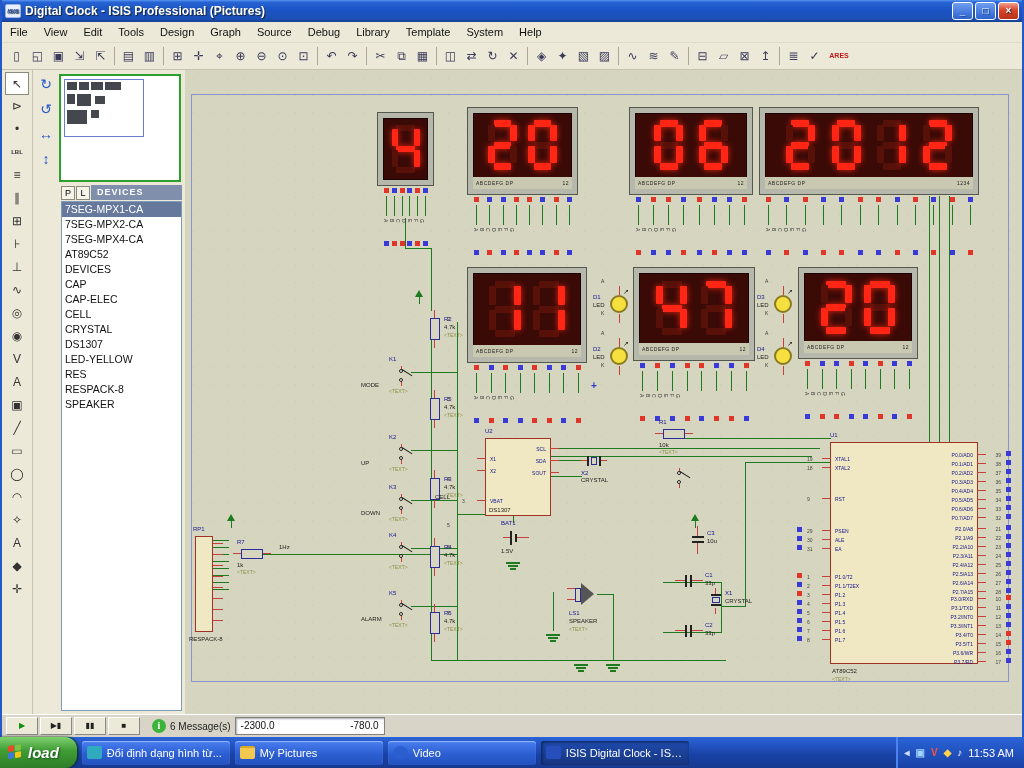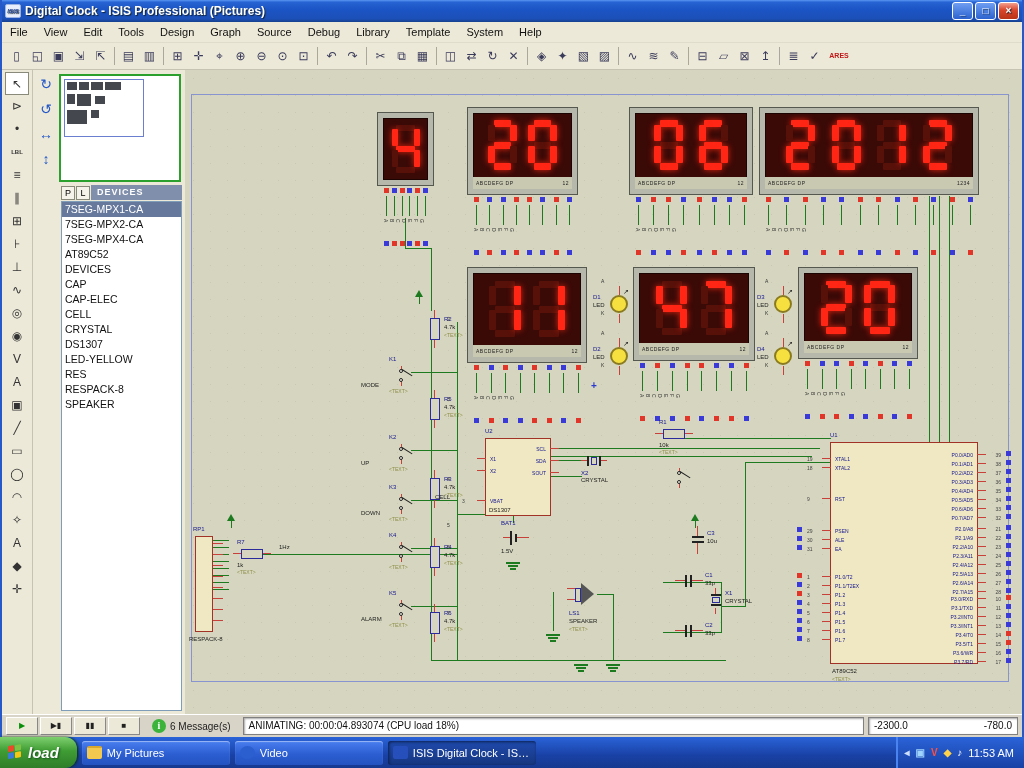--- a/index.html
+++ b/index.html
@@ -1210,37 +1210,40 @@
   </div>
   <div class="statusbar">
     <span id="controls" style="display:flex;gap:2px">
         <span class="ctrl play">▶</span>
         <span class="ctrl">▶▮</span>
         <span class="ctrl">▮▮</span>
         <span class="ctrl">■</span>
       </span>
     <span class="infoicon" style="margin-left:8px">i</span>
     <span class="msglabel">6 Message(s)</span>
-    <span class="statfield animfield">ANIMATING: 00:00:04.893074 (CPU load 18%)</span>
     <span class="statfield coordfield">
       <span>-2300.0</span>
       <span>-780.0</span>
     </span>
   </div>
   <div class="taskbar">
     <div class="start">
       <span class="flag" id="startflag">
           <i style="background: rgb(232, 74, 42);"></i>
           <i style="background: rgb(125, 194, 66);"></i>
           <i style="background: rgb(58, 122, 216);"></i>
           <i style="background: rgb(245, 197, 24);"></i>
         </span>
       <span>load</span>
     </div>
     <span id="tasks" style="display:flex;flex:1;align-items:center">
+        <span class="task">
+          <span class="ticn photo"></span>
+          <span class="tlabel">Đổi định dạng hình từ...</span>
+        </span>
         <span class="task">
           <span class="ticn folder"></span>
           <span class="tlabel">My Pictures</span>
         </span>
         <span class="task">
           <span class="ticn media"></span>
           <span class="tlabel">Video</span>
         </span>
         <span class="task active">
           <span class="ticn isis"></span>

